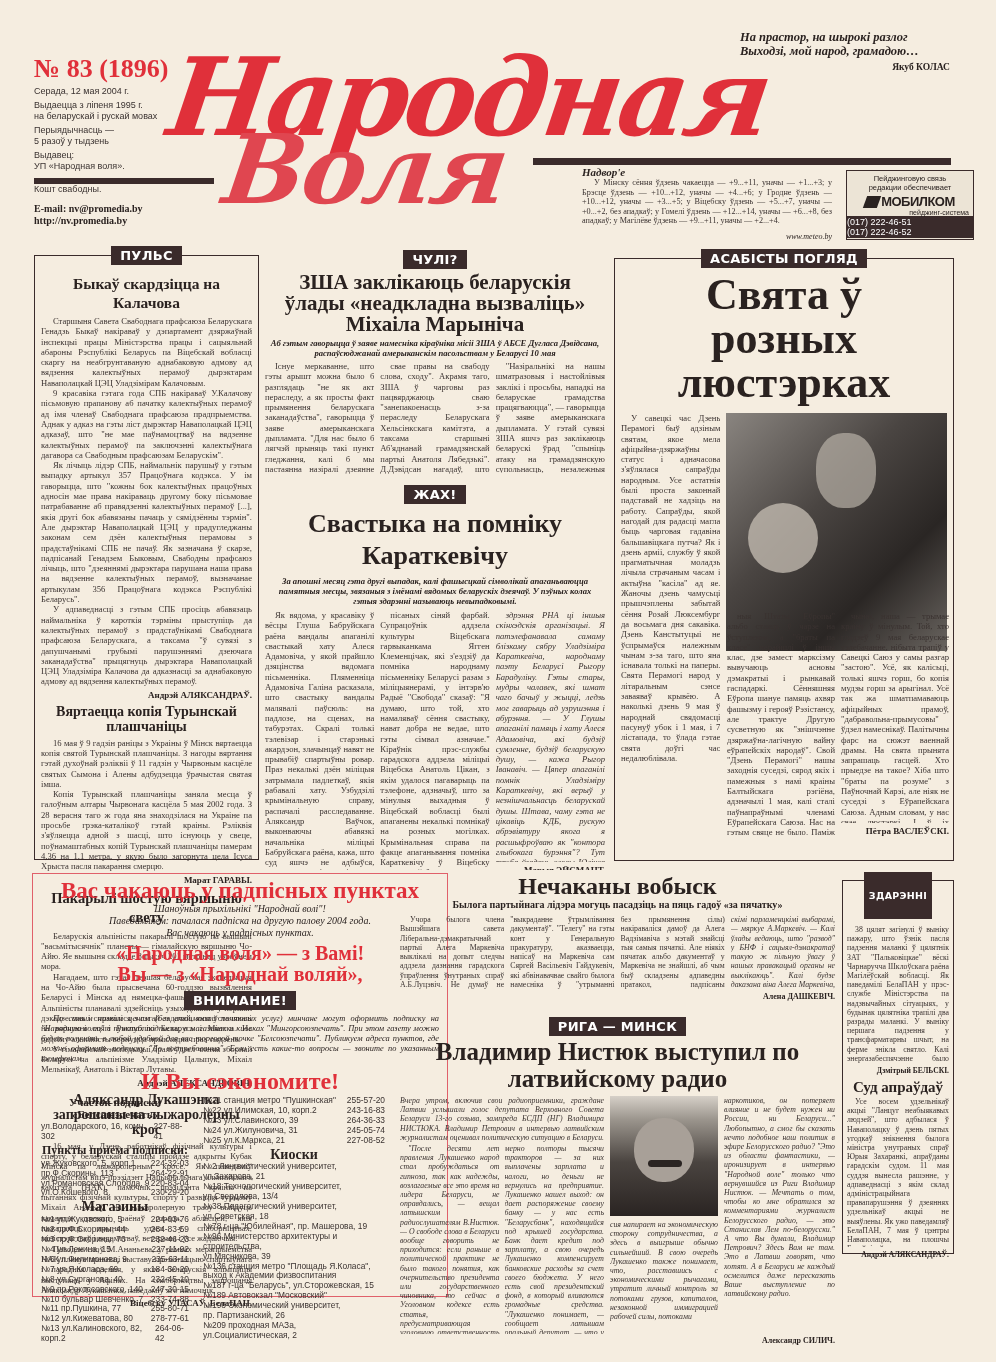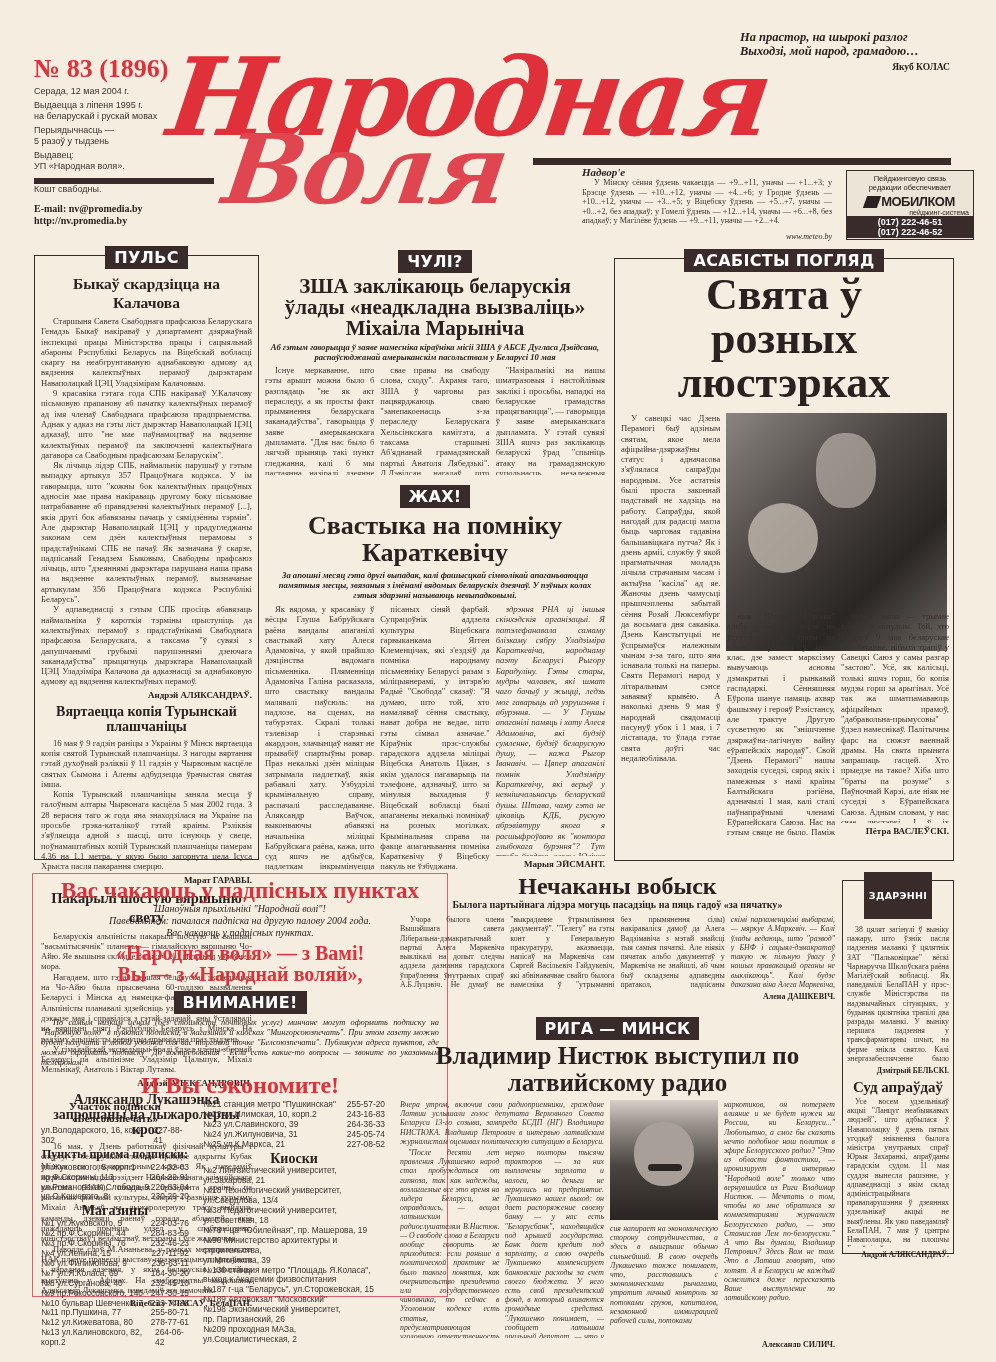--- a/index.html
+++ b/index.html
@@ -1,21 +1,21 @@
 <!DOCTYPE html>
 <html><head>
 <meta charset="utf-8">
 <style>
 *{box-sizing:border-box;margin:0;padding:0}
 html,body{width:996px;height:1362px;overflow:hidden}
 body{background:#f5ede0;font-family:"Liberation Serif",serif;color:#2a2220;position:relative}
 .abs{position:absolute}
 .red{color:#e0303a}
 .bar{background:#3a2b2b}
-.tag{display:inline-block;background:#3a2b2b;color:#fff;font-family:"DejaVu Sans",sans-serif;font-weight:bold;font-size:16px;padding:2px 9px;letter-spacing:.3px}
+.tag{display:inline-block;background:#3a2b2b;color:#fff;font-family:"DejaVu Sans",sans-serif;font-weight:bold;font-size:13px;padding:2px 9px;letter-spacing:.3px}
 .tagwrap{text-align:center}
 .body{font-size:8.6px;line-height:10.3px;text-align:justify;color:#3a3230}
 .body p{text-indent:12px}
 .byline{font-size:9px;font-weight:bold;text-align:right;margin-top:3px}
 .h-sm{font-weight:bold;text-align:center;font-size:18px;line-height:19px;margin:4px 0}
 .boxed{border:1.5px solid #3a2b2b}
 .cols{display:grid;gap:8px}
 .photo{background:linear-gradient(135deg,#8a8580 0%,#4a4542 40%,#2a2624 70%,#6a6560 100%);position:relative}
 .mono{font-family:"Liberation Sans",sans-serif}
 .addr{font-family:"Liberation Sans",sans-serif;font-size:8.4px;line-height:9.9px;color:#3a3230}
@@ -65,21 +65,21 @@
   <div class="abs" style="left:846px;top:170px;width:128px;height:70px;border:1px solid #3a2b2b;background:#ece4d6">
     <div class="mono" style="font-size:7.5px;text-align:center;line-height:9px;margin-top:3px">
       <div>Пейджинговую связь</div>
       <div>редакции обеспечивает</div>
     </div>
     <div style="display:flex;align-items:center;justify-content:center;margin-top:2px">
       <span style="display:inline-block;width:14px;height:12px;background:#2a2220;transform:skewX(-20deg);margin-right:2px"></span>
       <span class="mono" style="font-size:13px;font-weight:bold;letter-spacing:-.5px">МОБИЛКОМ</span>
     </div>
     <div class="mono" style="font-size:7px;text-align:right;padding-right:4px">пейджинг-система</div>
-    <div class="bar mono" style="color:#fff;font-size:9px;font-weight:bold;text-align:center;line-height:10px;padding:1px 0">
+    <div class="bar mono" style="color:#fff;font-size:9px;font-weight:normal;line-height:10px;padding:1px 0">
       <div>(017) 222-46-51</div>
       <div>(017) 222-46-52</div>
     </div>
   </div>
 </div>
 
 <div class="abs boxed" style="left:34px;top:255px;width:225px;height:605px;padding:14px 6px 4px">
   <div class="abs tagwrap" style="left:0;top:-10px;width:100%"><span class="tag">ПУЛЬС</span></div>
 
   <div>
@@ -131,21 +131,21 @@
     <div class="body" style="height:128px;overflow:hidden;text-indent:10px">свае правы на свабоду слова, сходу". Акрамя таго, ЗША ў чарговы раз пацвярджаюць сваю "занепакоенасць з-за пераследу Беларускага Хельсінкскага камітэта, а таксама старшыні Аб'яднанай грамадзянскай партыі Анатоля Лябедзькі". Д.Дэвідсан нагадаў, што няздаўна Камісія па правах чалавека ААН і Парламенцкая асамблея Савета Еўропы прынялі дакументы, што датычацца пагаршэння сітуацыі з правамі чалавека ў Беларусі. Ён зазначыў, што ЗША поўнасцю згодныя з высновамі, зробленымі гэтымі арганізацыямі.</div>
     <div>
       <div class="body" style="height:112px;overflow:hidden;text-indent:10px">"Назіральнікі на нашы шматразовыя і настойлівыя заклікі і просьбы, нападкі на беларускае грамадства працягваюцца", — гаворыцца ў заяве амерыканскага дыпламата. У гэтай сувязі ЗША яшчэ раз заклікаюць беларускі ўрад "спыніць атаку на грамадзянскую супольнасць, незалежныя СМІ і палітычную апазіцыю". "Толькі Беларусь мае магчымасць спыніць самаізаляцыю і стварыць грамадства, у якім грамадзяне змогуць карыстацца сваімі правамі без страху", — падкрэсліў Д.Дэвідсан.</div>
 
     </div>
   </div>
 </div>
 
 <div class="abs" style="left:265px;top:485px;width:340px;height:385px;overflow:hidden">
   <div class="tagwrap"><span class="tag">ЖАХ!</span></div>
-  <div style="font-weight:bold;text-align:center;font-size:26px;line-height:27px;margin:4px 10px 4px">Свастыка на помніку Караткевічу</div>
+  <div style="font-weight:bold;text-align:center;font-size:26px;line-height:32px;margin:4px 10px 4px">Свастыка на помніку Караткевічу</div>
   <div style="font-style:italic;font-weight:bold;text-align:center;font-size:8.6px;line-height:10px;margin:0 12px 4px">За апошні месяц гэта другі выпадак, калі фашысцкай сімволікай апаганьваюцца памятныя месцы, звязаныя з імёнамі вядомых беларускіх дзеячаў. У пэўных колах гэтыя здарэнні называюць невыпадковымі.</div>
   <div class="cols" style="grid-template-columns:1fr 1fr 1fr;gap:6px">
     <div class="body" style="height:268px;overflow:hidden;text-indent:10px">Як вядома, у красавіку ў вёсцы Глуша Бабруйскага раёна вандалы апаганілі свастыкай хату Алеся Адамовіча, у якой прайшло дзяцінства вядомага пісьменніка. Пляменніца Адамовіча Галіна расказала, што свастыку вандалы малявалі паўсюль: на падлозе, на сценах, на табурэтах. Скралі толькі тэлевізар і старэнькі акардэон, злачынцаў навят не прывабіў спартыўны ровар. Праз некалькі дзён міліцыя затрымала падлеткаў, якія рабавалі хату. Узбудзілі крымінальную справу, распачалі расследаванне. Аляксандр Ваўчок, выконваючы абавязкі начальніка міліцыі Бабруйскага раёна, кажа, што суд яшчэ не адбыўся, падлеткам інкрымінуецца крадзеж уласнай маёмасці.</div>
     <div class="body" style="height:268px;overflow:hidden;text-indent:10px">пісаных сіняй фарбай. Супрацоўнік аддзела культуры Віцебскага гарвыканкама Ягген Клеменцічак, які з'ездзіў да помніка народнаму пісьменніку Беларусі разам з міліцыянерамі, у інтэрв'ю Радыё "Свобода" сказаў: "Я думаю, што той, хто намаляваў сёння свастыку, нават добра не ведае, што гэты сімвал азначае." Кіраўнік прэс-службы гарадскога аддзела міліцыі Віцебска Анатоль Цікан, з якім удалося пагаварыць па тэлефоне, адзначыў, што за мінулыя выхадныя ў Віцебскай вобласці былі апаганены некалькі помнікаў на розных могілках. Крымінальная справа па факце апаганьвання помніка Караткевічу ў Віцебску пакуль не ўзбуджана.</div>
     <div>
       <div class="body" style="height:252px;overflow:hidden;text-indent:10px;font-style:italic">здрэння РНА ці іншыя скінхэдскія арганізацыі. Я патэлефанавала самаму блізкаму сябру Уладзіміра Караткевіча, народнаму паэту Беларусі Рыгору Барадуліну. Гэты стары, мудры чалавек, які шмат чаго бачыў у жыцці, ледзь мог гаварыць ад узрушэння і абурэння. — У Глушы апаганілі памяць і хату Алеся Адамовіча, які будзіў сумленне, будзіў беларускую душу, — кажа Рыгор Іванавіч. — Цяпер апаганілі помнік Уладзіміру Караткевічу, які верыў у незнішчальнасць беларускай душы. Штава, чаму гэта не цікавіць КДБ, рускую абрэвіятуру якога я расшыфроўваю як "контора глыбокага бурэння"? Тут трэба ўгадаць словы Юліуса Фучыка: "Людзі, будзьце пільнымі, я люблю вас".</div>
       <div class="byline">Марыя ЭЙСМАНТ.</div>
     </div>
   </div>
 </div>

